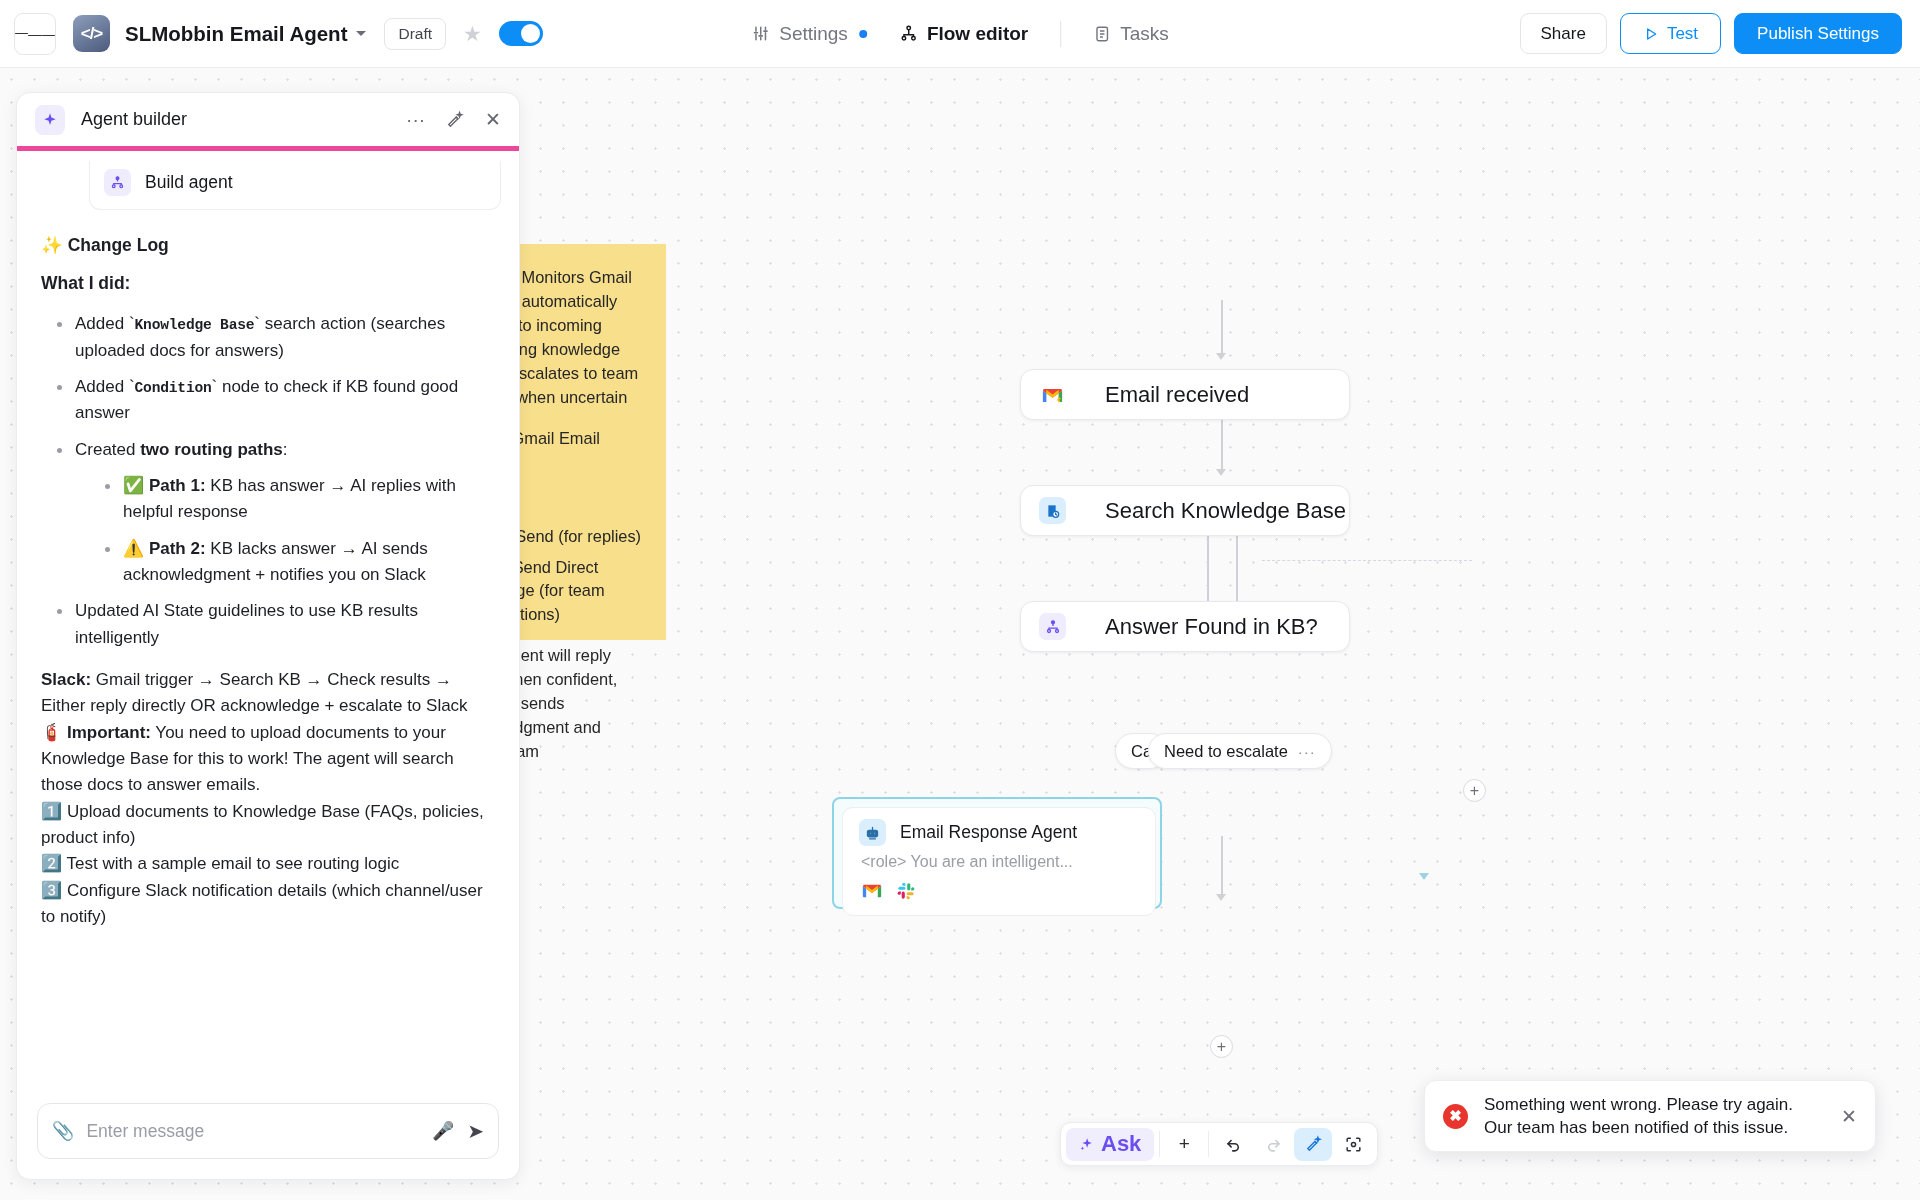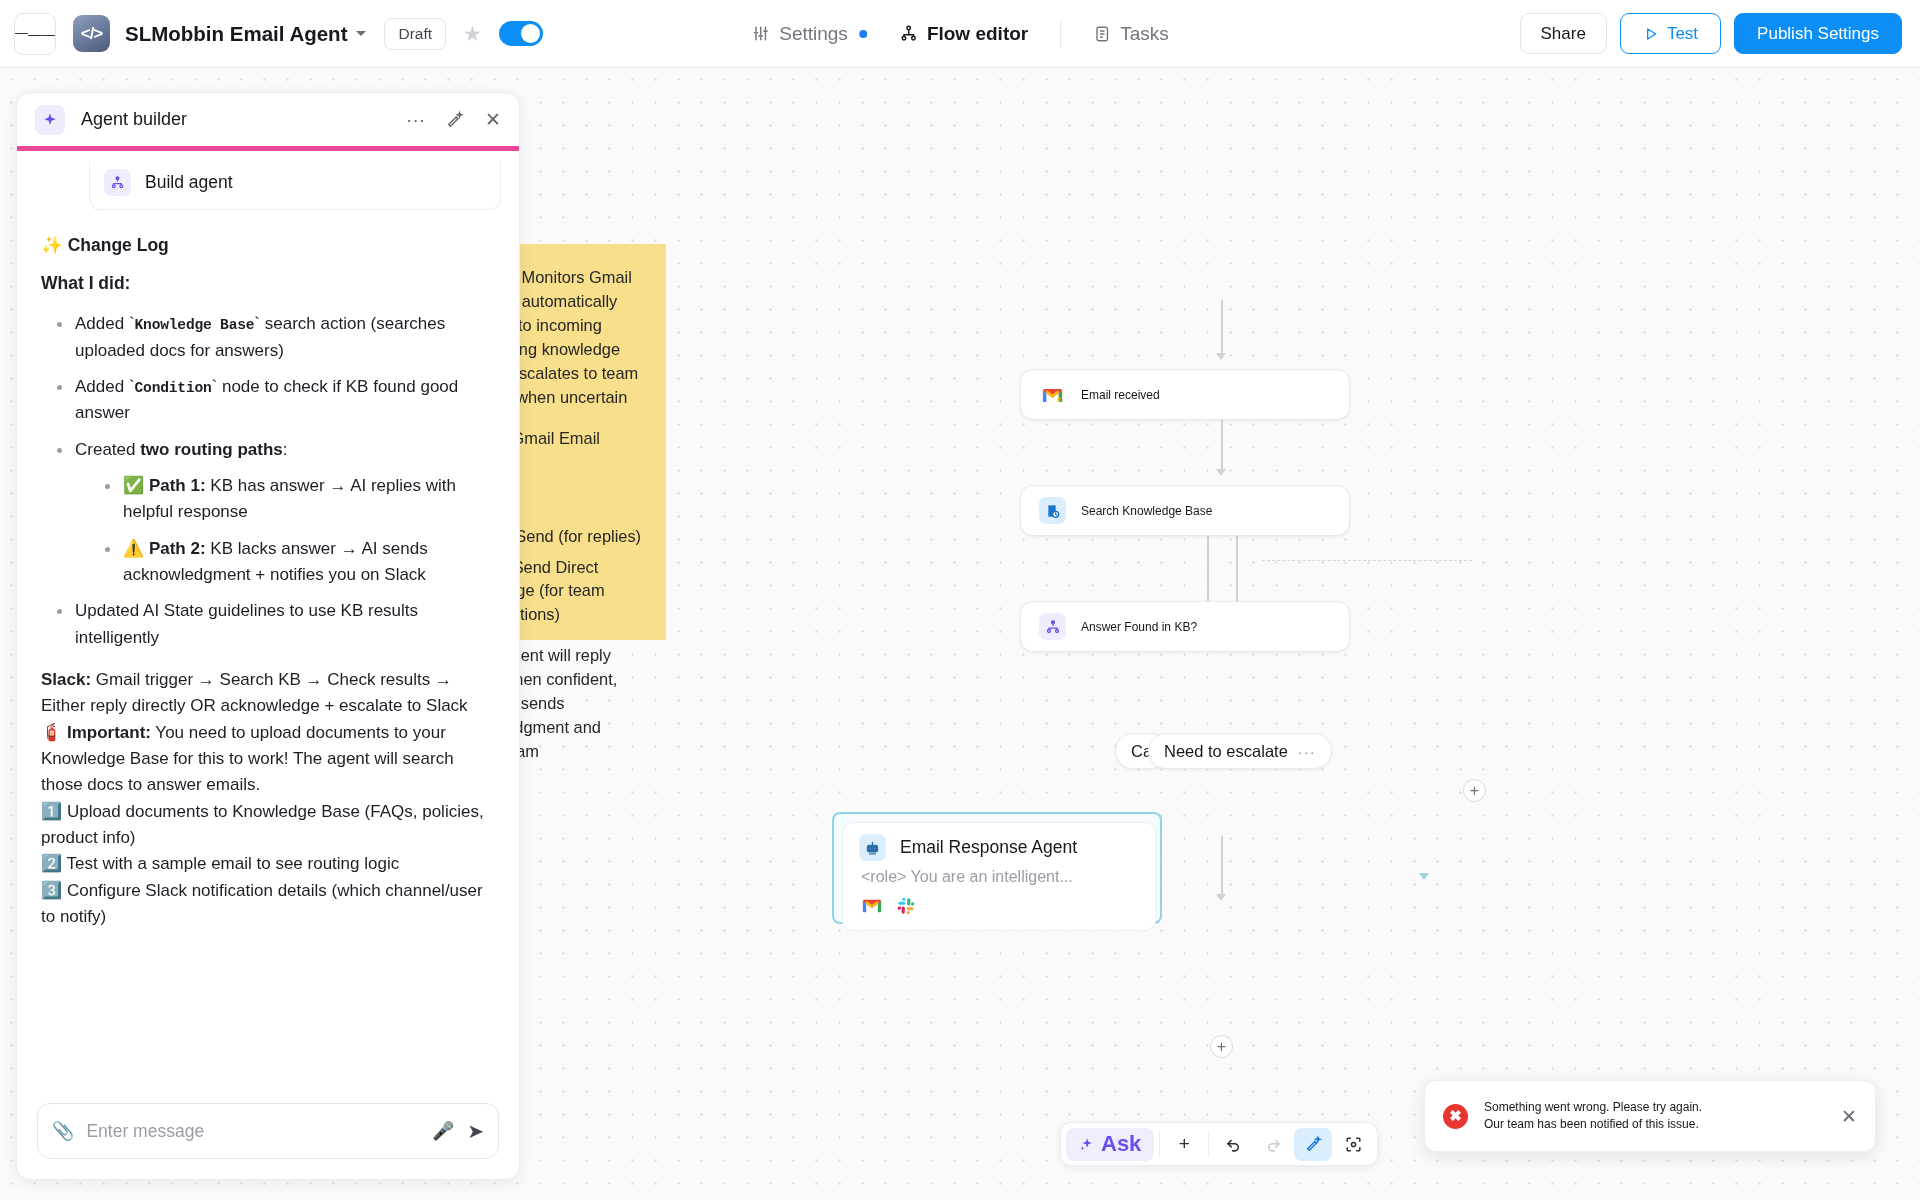--- a/index.html
+++ b/index.html
@@ -170,32 +170,32 @@
   }
 
   
   .node {
     position: absolute; width: 330px; background: #fff;
     border: 1px solid #e9e9ed; border-radius: 13px;
     box-shadow: 0 1px 3px rgba(20,22,30,.06);
     display: flex; align-items: center; gap: 15px;
     padding: 0 18px; height: 51px; z-index: 12; cursor: pointer;
   }
-  .node-label { font-size: 12px; color: #16181d; white-space: nowrap; }
+  .node-label { font-size: 22px; color: #16181d; white-space: nowrap; margin-left: 24px; }
   .nico {
     width: 27px; height: 27px; border-radius: 7px; flex: 0 0 auto;
     display: flex; align-items: center; justify-content: center; font-size: 15px;
   }
   .nico.gmail { background: #fff; }
   .nico.kb { background: #dbeefd; color: #1a73c8; }
   .nico.cond { background: #eeecfd; color: #6c4ef0; }
   .nico.bot { background: #dbeefd; color: #2a6fa8; }
 
   .agent-wrap {
-    position: absolute; left: 832px; top: 744px; width: 330px; height: 112px;
+    position: absolute; left: 832px; top: 729px; width: 330px; height: 112px;
     border: 2px solid #8dd4e8; border-radius: 8px; background: #f4fcfe;
     z-index: 12;
   }
   .agent-card {
     position: absolute; left: 8px; top: 8px; width: 314px; height: 109px;
     background: #fff; border: 1px solid #eceef0; border-radius: 11px;
     padding: 11px 16px;
   }
   .agent-row { display: flex; align-items: center; gap: 14px; }
   .agent-title { font-size: 17.5px; font-weight: 500; color: #16181d; }
@@ -259,21 +259,21 @@
     position: absolute; left: 1424px; top: 1080px; width: 452px; height: 72px;
     background: #fff; border: 1px solid #eeeef0; border-radius: 12px;
     box-shadow: 0 4px 18px rgba(20,22,30,.10);
     display: flex; align-items: center; padding: 0 18px; gap: 16px; z-index: 34;
   }
   .toast-x {
     width: 25px; height: 25px; border-radius: 50%; background: #e8352e;
     color: #fff; font-size: 15px; font-weight: 700; flex: 0 0 auto;
     display: flex; align-items: center; justify-content: center;
   }
-  .toast-text { font-size: 12px; line-height: 1.38; color: #16181d; }
+  .toast-text { font-size: 17px; line-height: 1.38; color: #16181d; }
   .toast-close { margin-left: auto; font-size: 19px; color: #6b6e76; cursor: pointer; }
   svg { display: block; }
 </style>
 </head>
 <body>
 
 <div id="app">
 
   <div class="topbar">
     <div class="hamburger">

